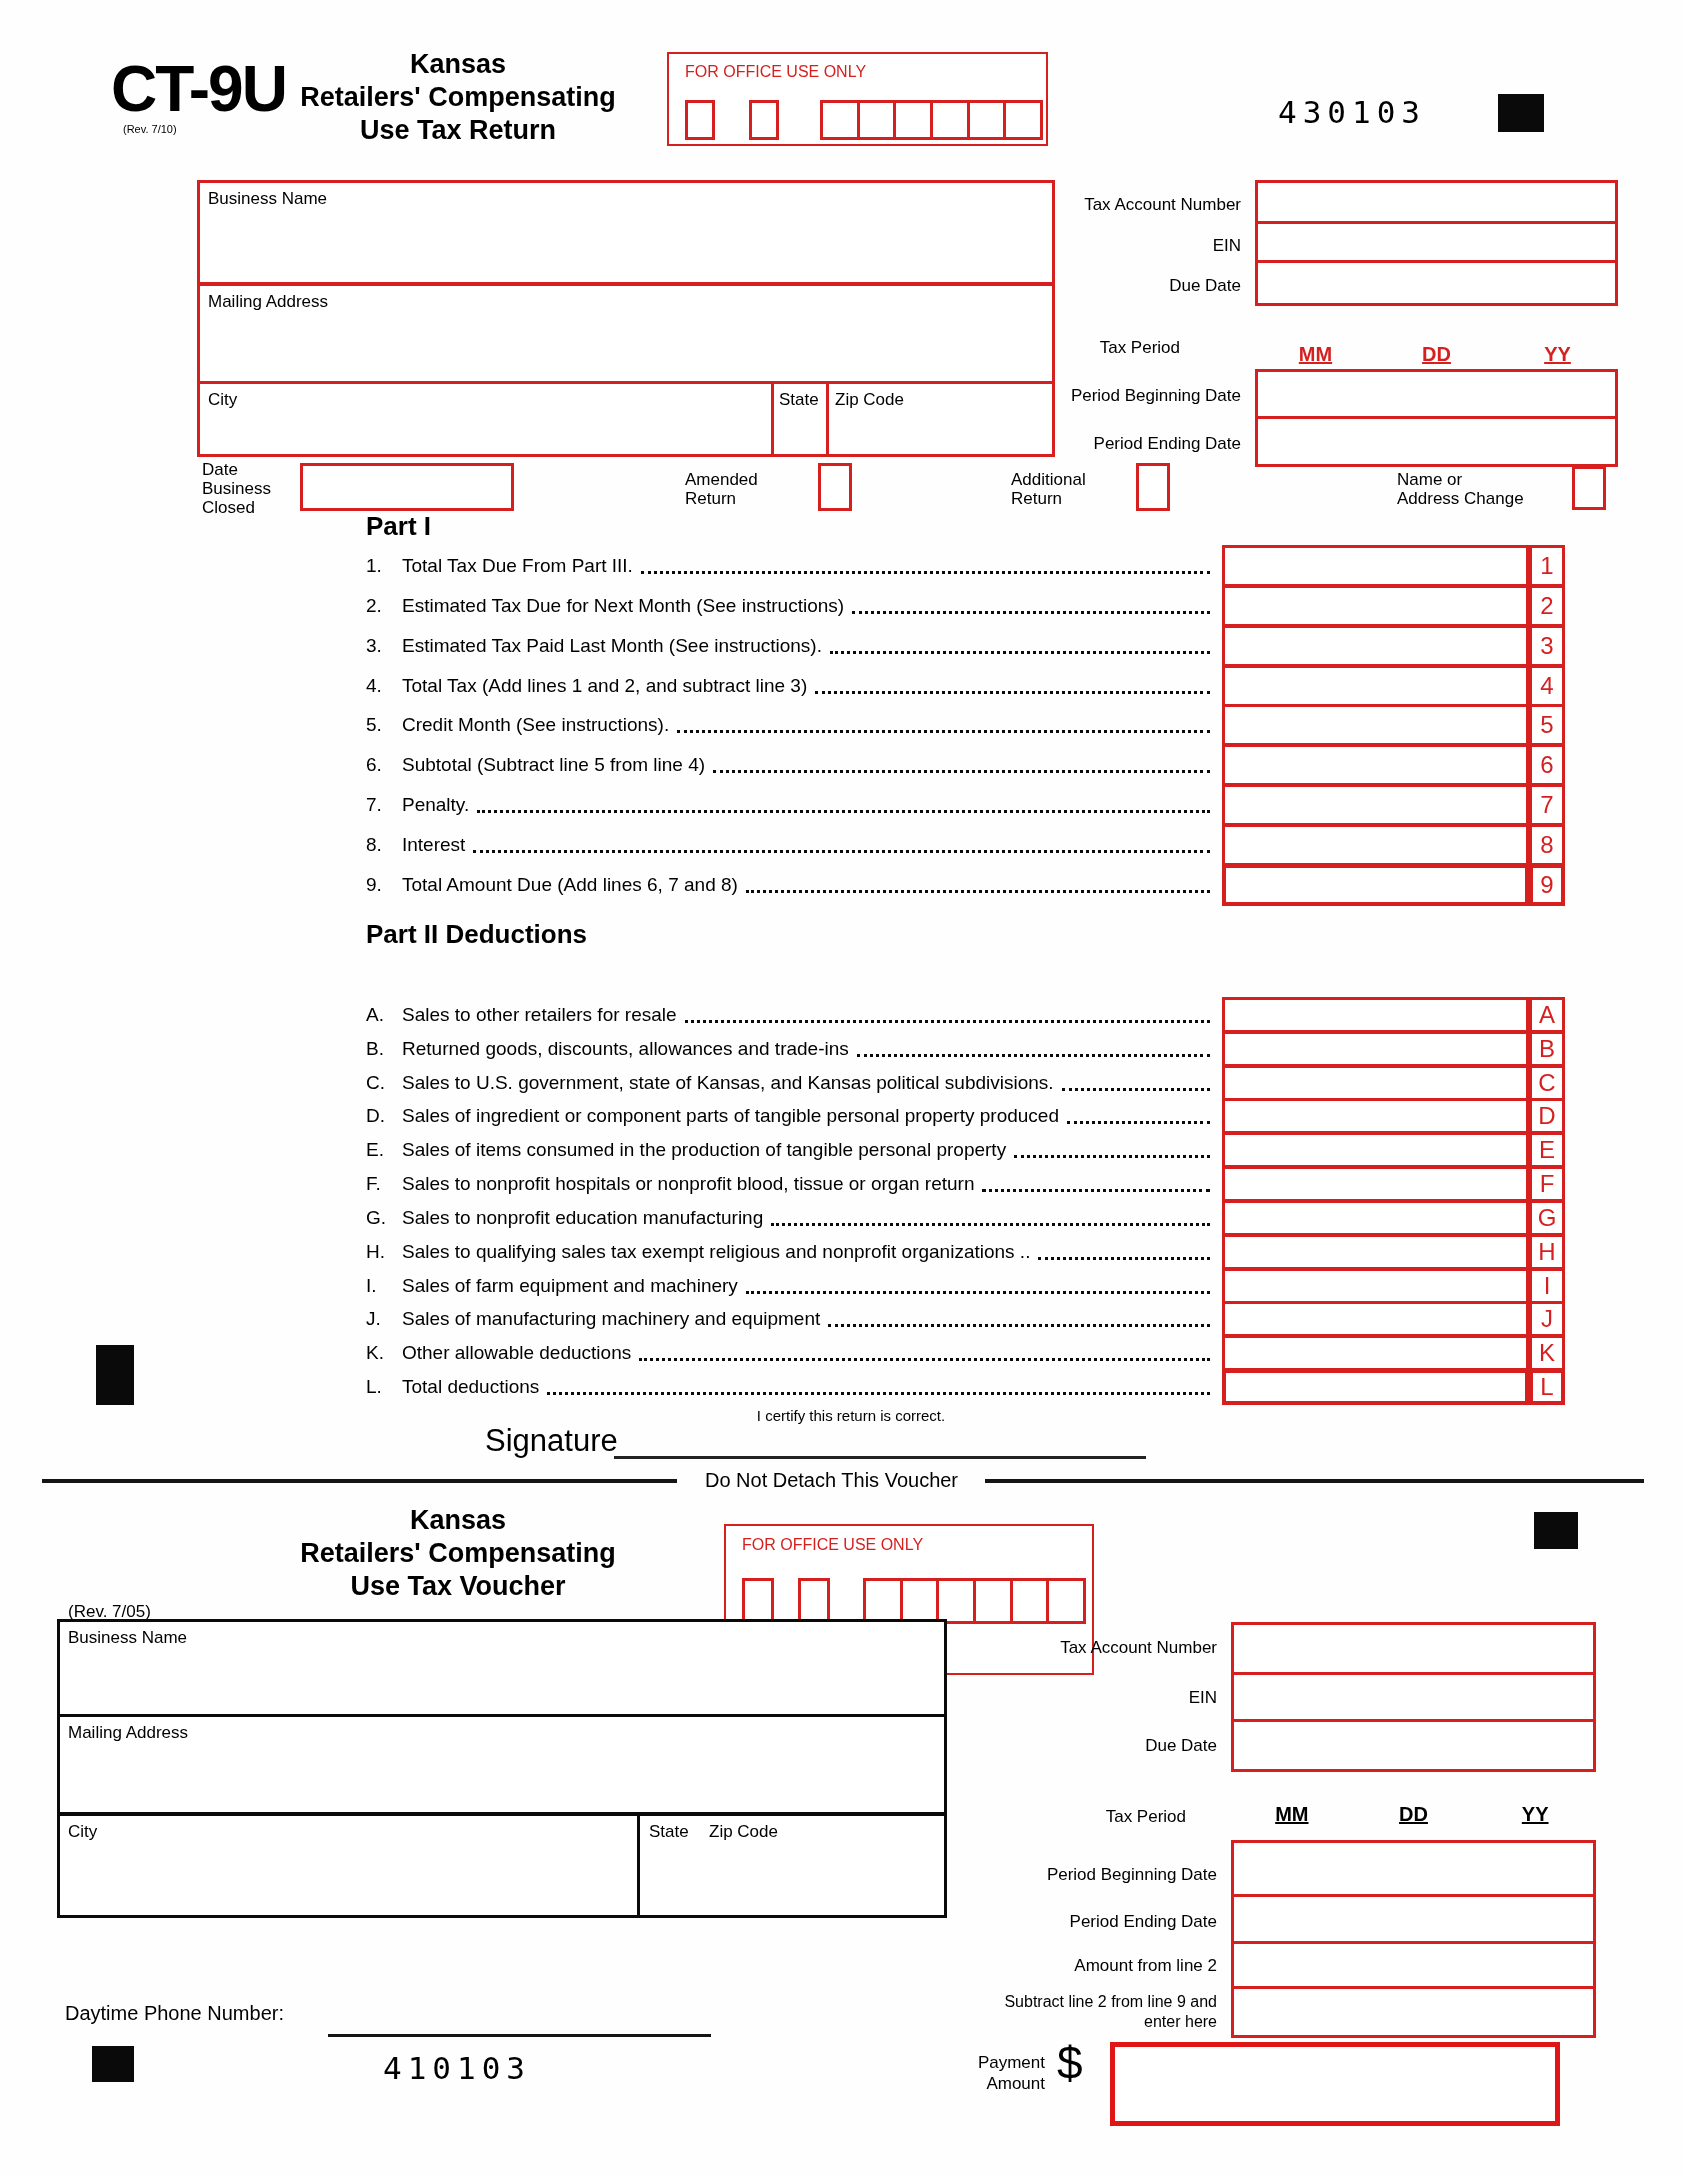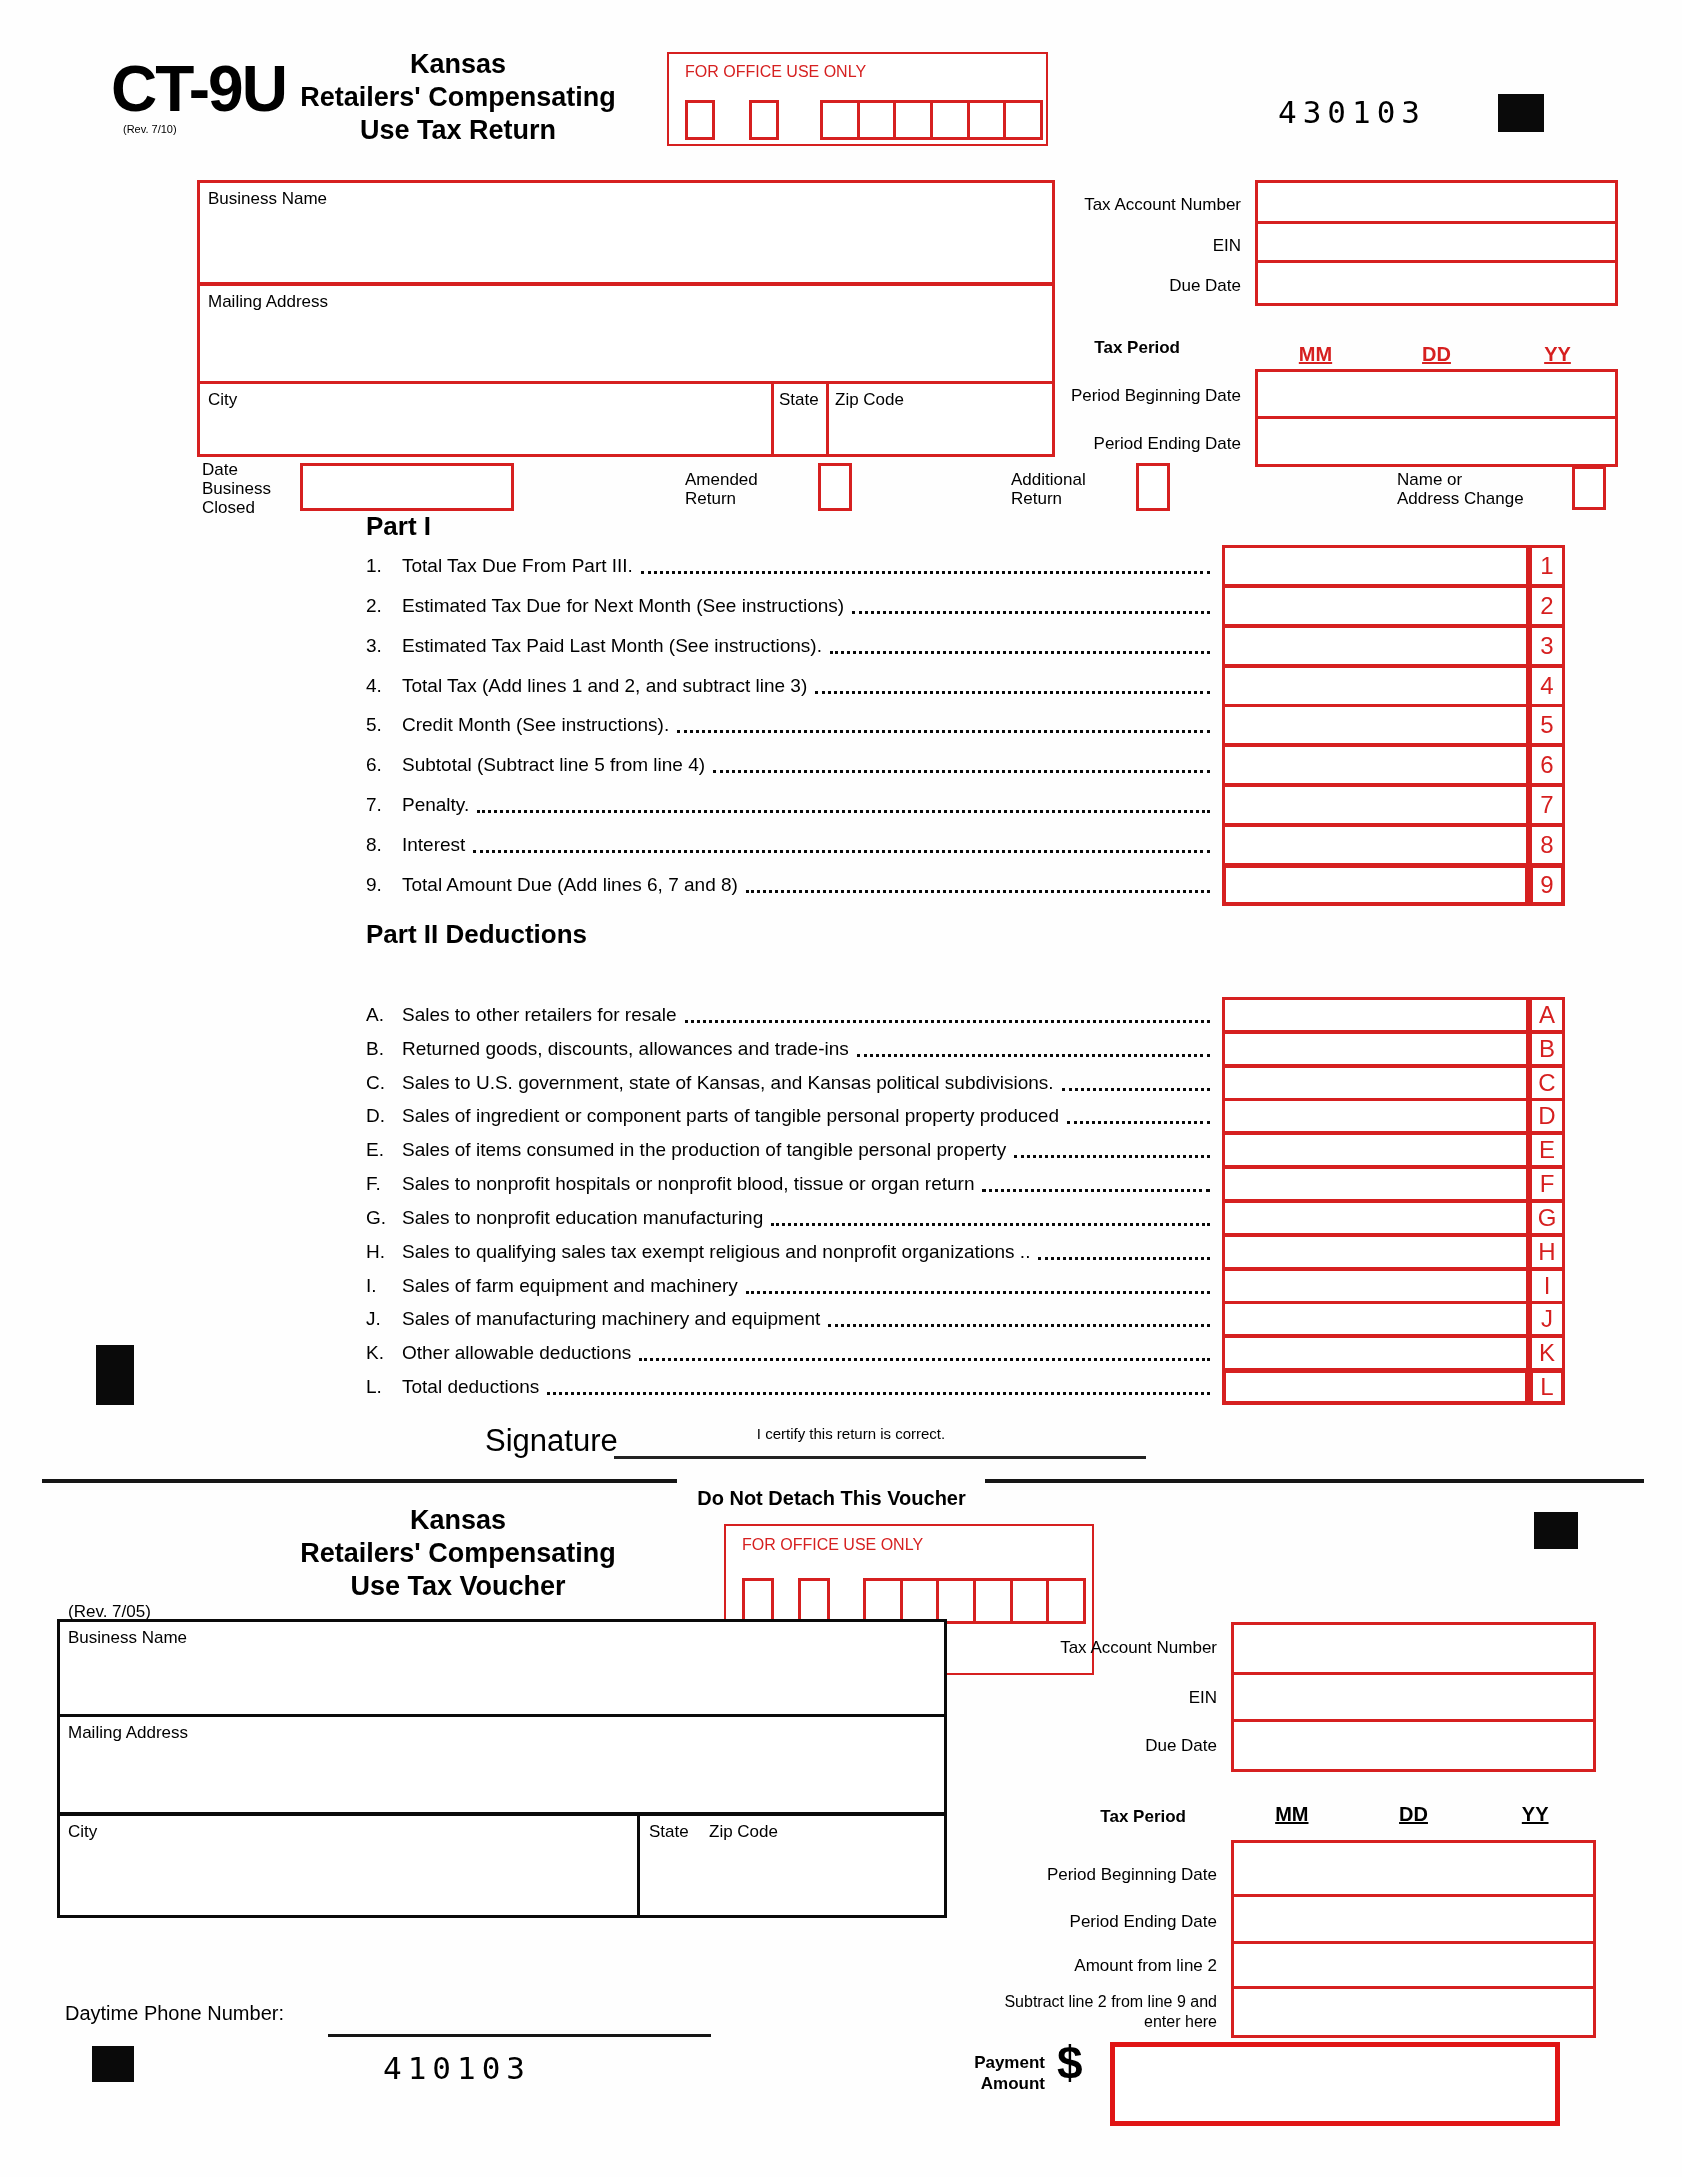--- a/index.html
+++ b/index.html
@@ -1,27 +1,27 @@
 <!DOCTYPE html>
 <html style="--red: #d62020; --ink: #000000;"><head>
 <meta charset="utf-8">
 <style>
   :root{ --red:#d62020; --ink:#000; }
   *{box-sizing:border-box; margin:0; padding:0;}
   body{background:#888; font-family:"Liberation Sans", sans-serif; color:var(--ink);}
   #page{position:relative; width:1683px; height:2177px; background:#fefefe; overflow:hidden; margin:0 auto;}
   .abs{position:absolute;}
-  .b{font-weight:bold;}
+  .b{font-weight:normal;}
   .red{color:var(--red);}
   .rborder{border:3px solid var(--red); background:#fff;}
   .kborder{border:3px solid #0a0a0a; background:#fff;}
   .lbl{font-size:17px; line-height:19px;}
   .pre{white-space:pre-line;}
   .right{text-align:right;}
-  .center{text-align:center;margin-top:18px;}
+  .center{text-align:center;}
   .mono{font-family:"DejaVu Sans Mono", monospace;}
   .bigid{font-size:64px; font-weight:bold; letter-spacing:-2px;}
   .titleblock{font-size:27px; font-weight:bold; line-height:33px; text-align:center;}
   .officebox{border:2px solid var(--red); background:#fff;}
   .offlabel{font-size:16px; color:var(--red);}
   .cell{border:3px solid var(--red); background:#fff;}
   .strip{display:flex;}
   .strip > div{flex:1; border:3px solid var(--red); border-left-width:0; background:#fff;}
   .strip > div:first-child{border-left-width:3px;}
   .sq{background:#0a0a0a;}

